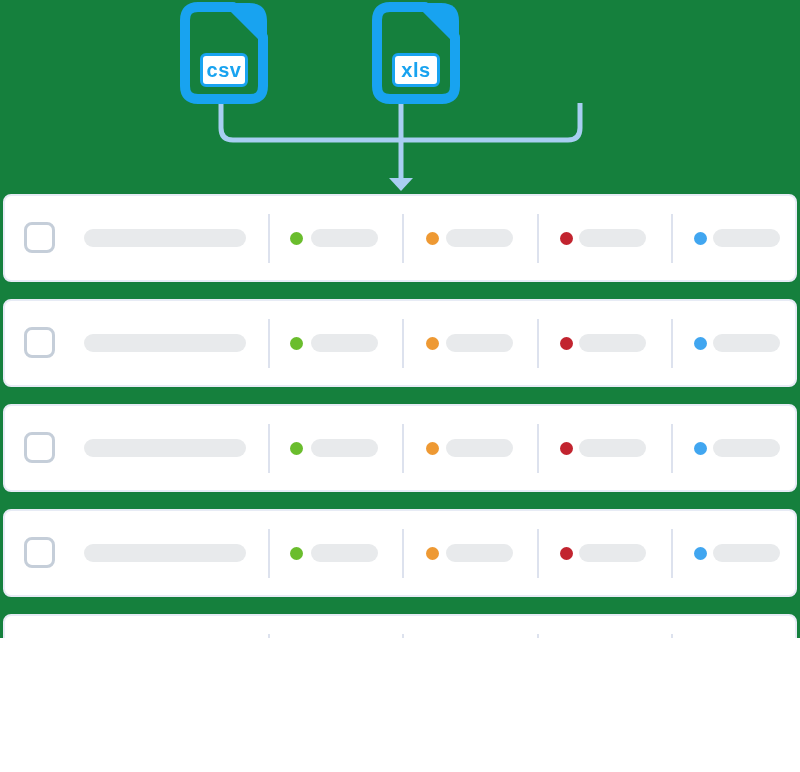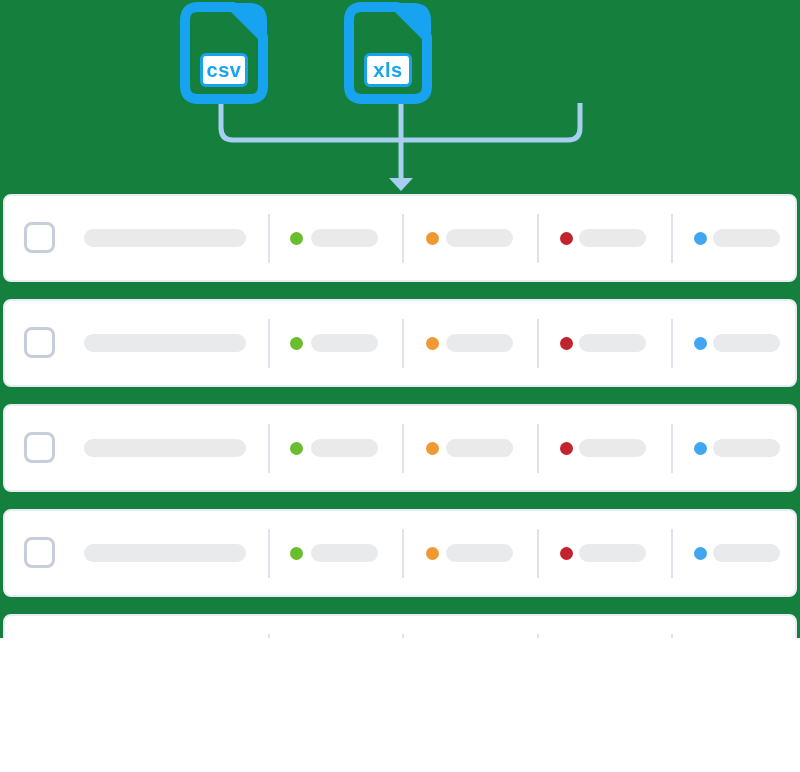--- a/index.html
+++ b/index.html
@@ -135,21 +135,21 @@
     </svg>
 
     <div class="file-icon" style="left:180px">
       <svg width="88" height="102" viewBox="0 0 88 102">
         <path d="M53 5 H18 Q5 5 5 18 V84 Q5 97 18 97 H70 Q83 97 83 84 V35 Z" fill="none" style="stroke:var(--accent)" stroke-width="10" stroke-linejoin="round"></path>
         <path d="M51 1 L87 37 L87 19 Q87 1 69 1 Z" style="fill:var(--accent)"></path>
       </svg>
       <div class="file-label">csv</div>
     </div>
 
-    <div class="file-icon" style="left:344px">
+    <div class="file-icon" style="left:372px">
       <svg width="88" height="102" viewBox="0 0 88 102">
         <path d="M53 5 H18 Q5 5 5 18 V84 Q5 97 18 97 H70 Q83 97 83 84 V35 Z" fill="none" style="stroke:var(--accent)" stroke-width="10" stroke-linejoin="round"></path>
         <path d="M51 1 L87 37 L87 19 Q87 1 69 1 Z" style="fill:var(--accent)"></path>
       </svg>
       <div class="file-label">xls</div>
     </div>
 
 
   </div>
 

